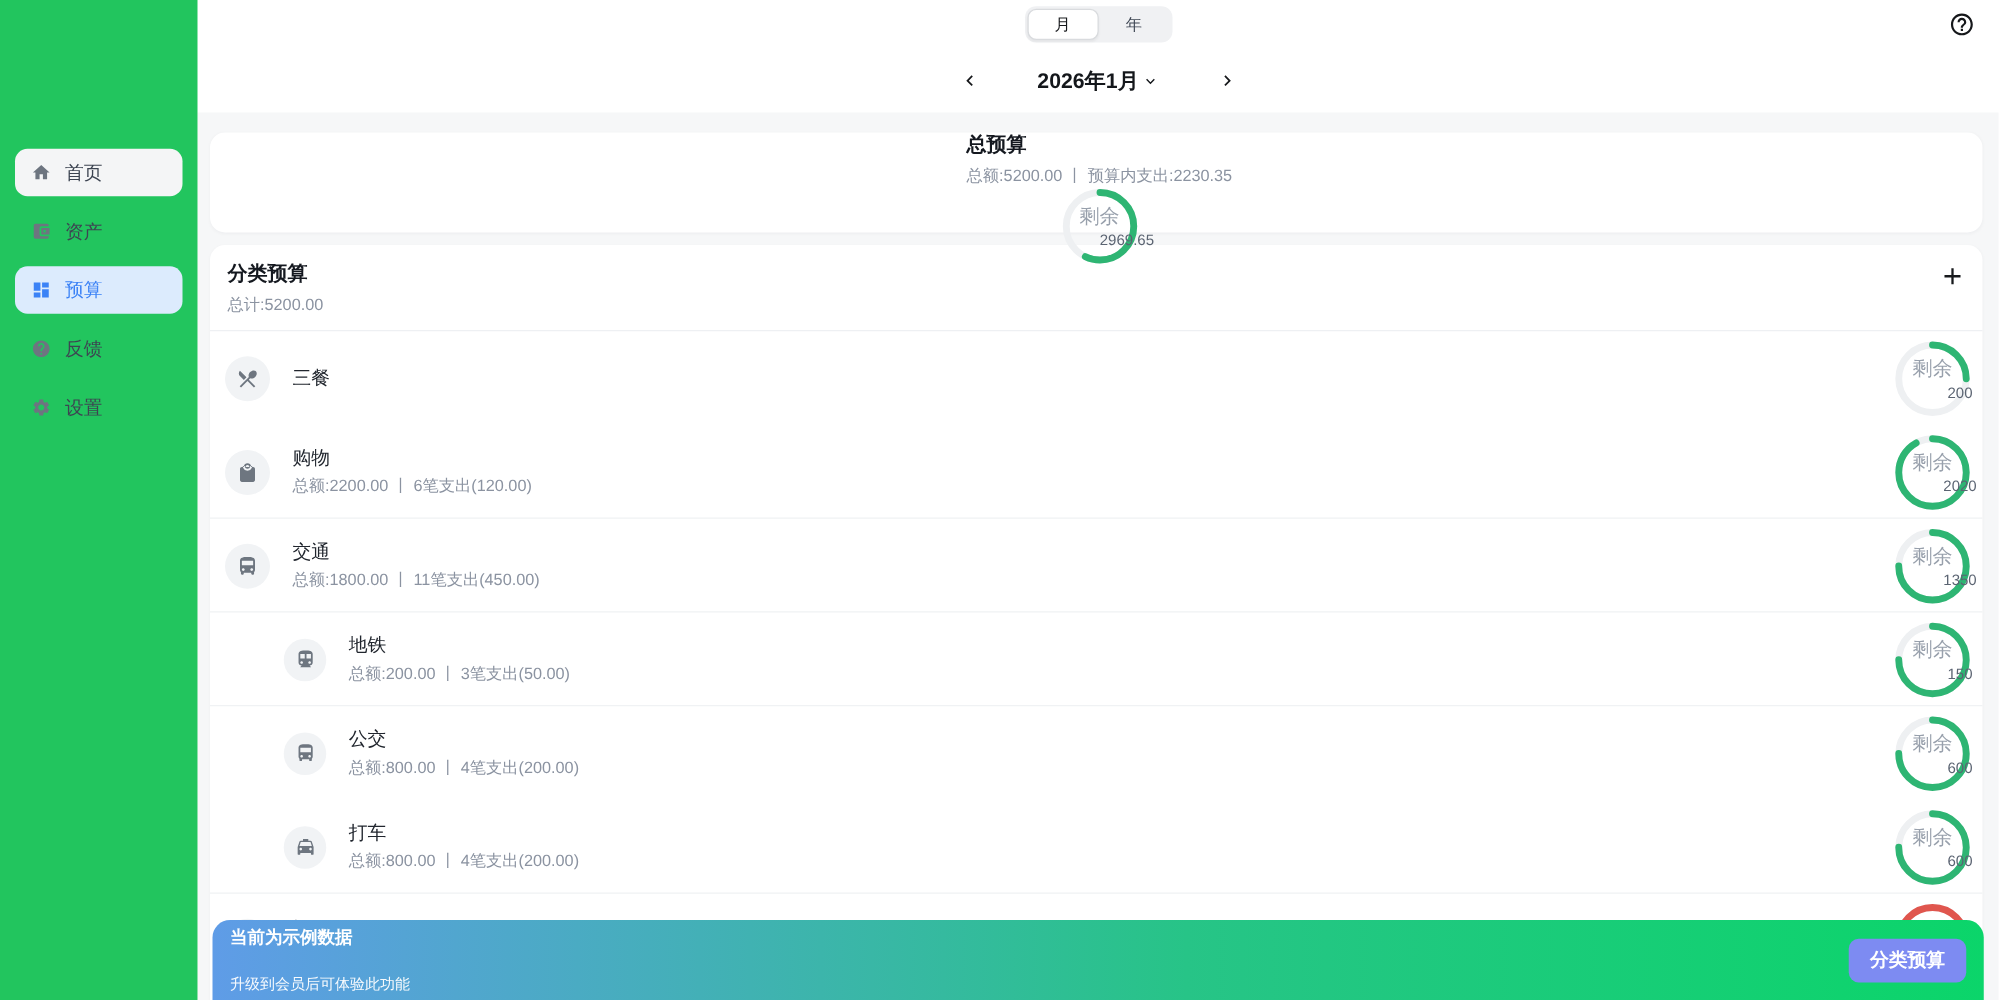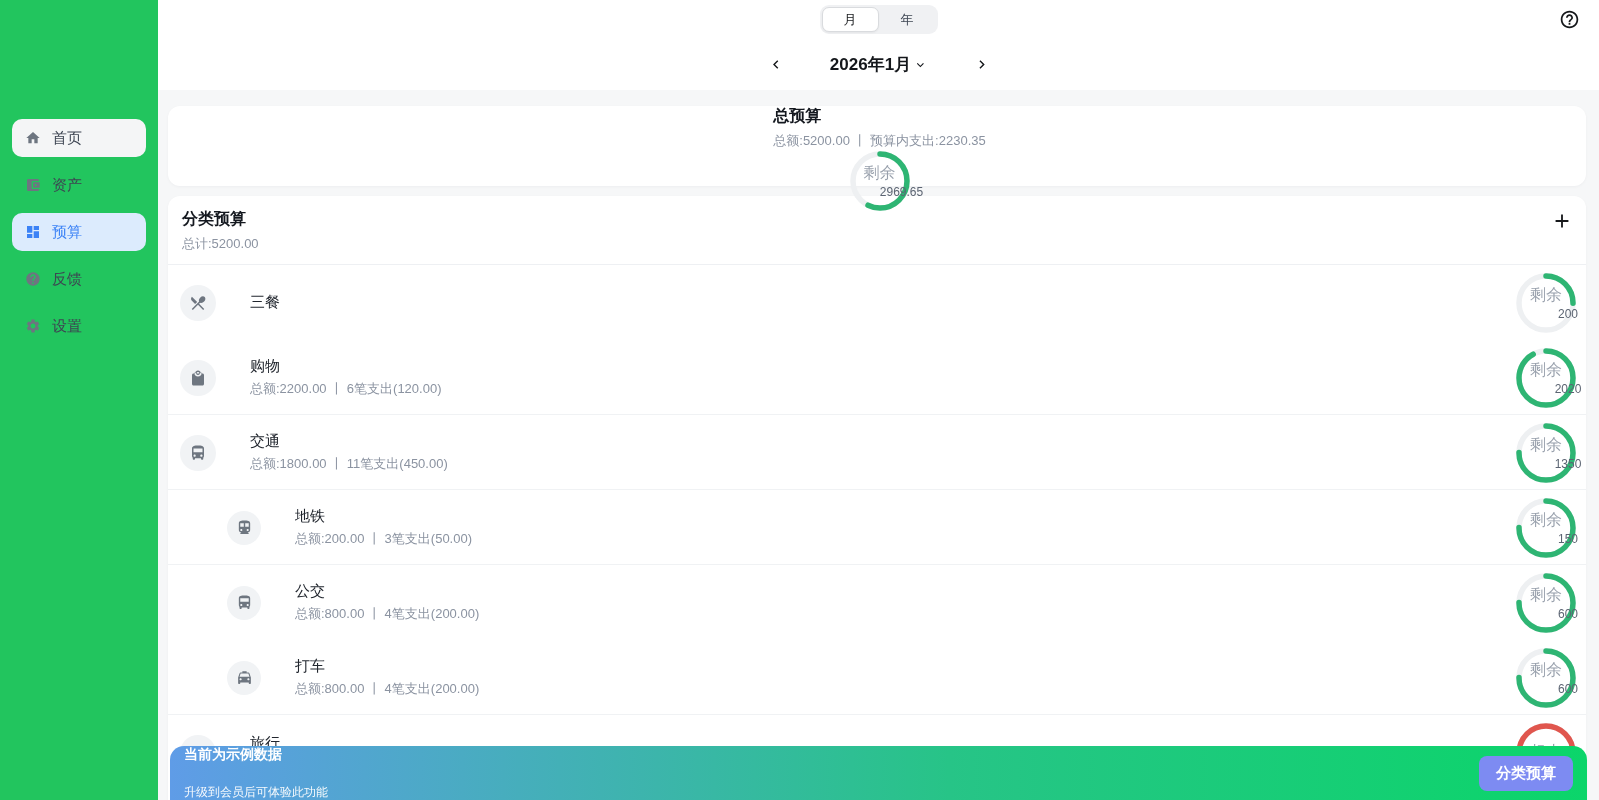--- a/index.html
+++ b/index.html
@@ -73,39 +73,39 @@
   .row { position:relative; height:75px; display:flex; align-items:center; padding:0 9px 0 12px; }
   .row.divider::after { content:''; position:absolute; left:0; right:0; bottom:0; height:1px; background:#f0f2f4; }
   .icon-wrap {
     width:36px; height:36px; border-radius:50%; background:#f1f3f5; flex:none;
     display:flex; align-items:center; justify-content:center; margin-right:18px;
   }
   .icon-wrap svg { width:18px; height:18px; color:#6e7680; }
   .row.sub { padding-left:59px; }
   .row.sub .icon-wrap { width:34px; height:34px; }
   .row.sub .icon-wrap svg { width:17px; height:17px; }
-  .row-main { flex:1; min-width:0;margin-left:16px; }
+  .row-main { flex:1; min-width:0; }
   .row-title { font-size:15px; font-weight:500; color:#21262e; }
   .row-sub { font-size:13px; color:#8b93a1; margin-top:4px; min-height:15px; }
 
   
   .ring { position:relative; width:62px; height:62px; flex:none; }
   .ring circle { fill:none; stroke-width:5.5; }
   .ring .track { stroke:#eef0f2; }
   .ring .bar { stroke-linecap:round; }
   .ring-text {
     position:absolute; inset:0; display:flex; flex-direction:column;
     align-items:center; justify-content:center; gap:1px;
   }
   .ring-label { font-size:16px; color:#98a0ac; }
   .ring-value { font-size:12px; color:#5b6472;margin-left:44px; }
 
   
   .banner {
-    position:absolute; left:170px; right:12px; bottom:0; height:54px; z-index:20;
+    position:absolute; left:170px; right:12px; bottom:0; height:64px; z-index:20;
     border-radius:14px 14px 0 0;
     background:linear-gradient(90deg, var(--banner-g1) 0%, var(--banner-g2) 55%, var(--banner-g3) 100%);
     display:flex; align-items:center; padding:0 14px; color:#fff;
   }
   .banner-title { font-size:14px; font-weight:700; }
   .banner-sub { font-size:12px; margin-top:20px; opacity:.95; }
   .upgrade-btn {
     margin-left:auto; height:35px; padding:0 17px; border:none; border-radius:8px;
     background:var(--btn-bg); color:#fff; font-size:15px; font-weight:700; cursor:pointer;
     font-family:inherit;

